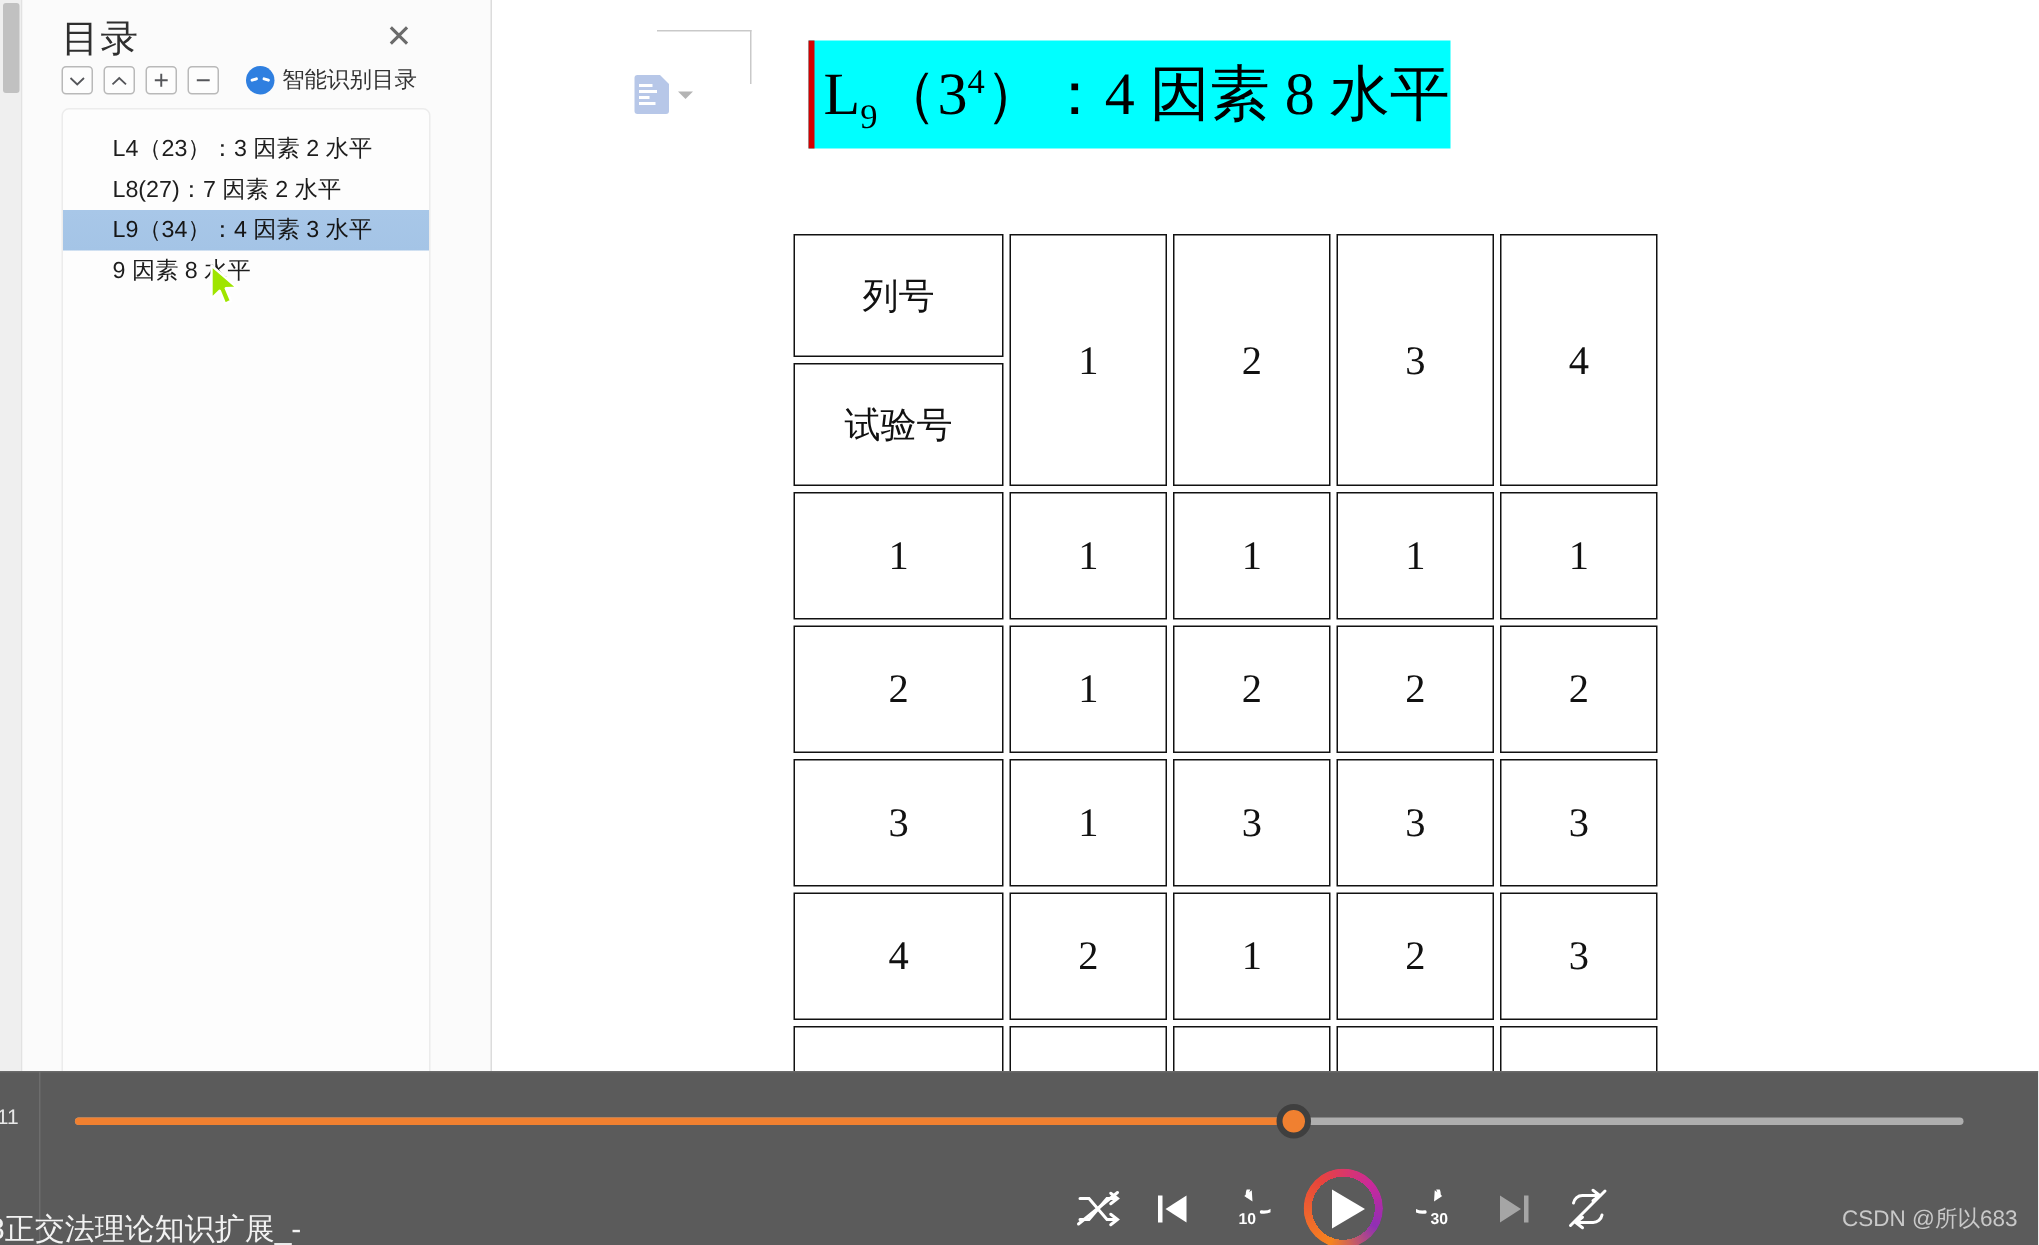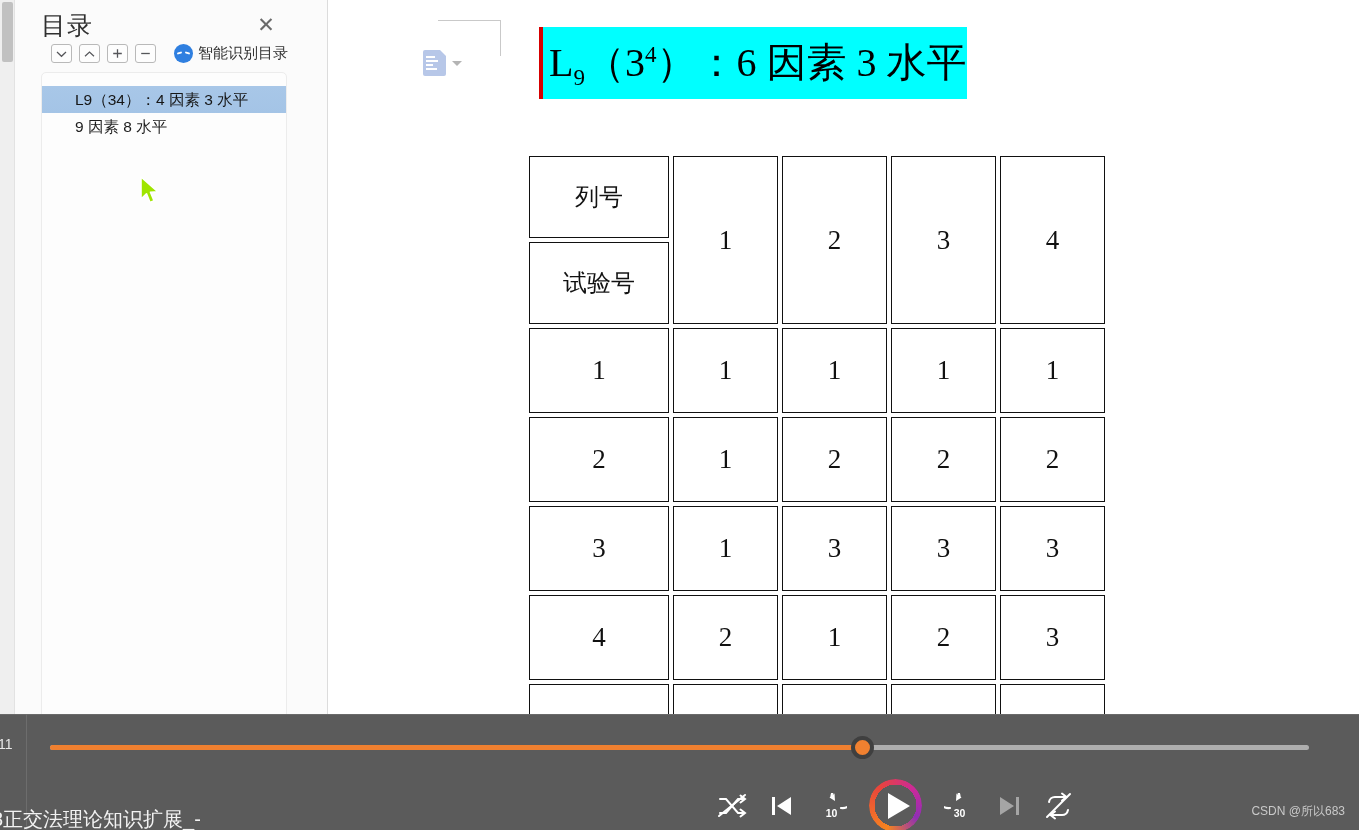--- a/index.html
+++ b/index.html
@@ -29,21 +29,21 @@
     position:absolute; left:26px; top:9px;
     font-size:25px; color:#2f2f2f; letter-spacing:1px;
     font-family:"Liberation Sans","DejaVu Sans",sans-serif;
   }
   .outline-close{
     position:absolute; right:48px; top:12px;
     width:26px; height:26px; color:#6b6b6b; font-size:21px;
     line-height:26px; text-align:center; cursor:pointer; font-weight:300;
   }
   .outline-toolbar{
-    position:absolute; left:36px; top:44px;
+    position:absolute; left:26px; top:44px;
     display:flex; gap:7px;
   }
   .tb-btn{
     width:21px; height:19px; border:1px solid #b9b9b9; border-radius:3px;
     background:#fdfdfd; display:flex; align-items:center; justify-content:center;
     cursor:pointer;
   }
   .tb-btn svg{ display:block; }
   .smart-wrap{
     display:flex; align-items:center; gap:5px; margin-left:11px; cursor:pointer;
@@ -171,21 +171,21 @@
     position:absolute; left:64.5%; top:-9px; margin-left:-11px;
     width:23px; height:23px; border-radius:50%;
     background:#f08030; border:4px solid #3f3f3f; box-sizing:border-box;
   }
   .video-title{
     position:absolute; left:-8px; top:92px;
     font-size:20px; color:#f2f2f2; white-space:nowrap;
   }
   .watermark{
     position:absolute; right:14px; top:803px;
-    font-size:12px; color:#c9c9c9; white-space:nowrap;
+    font-size:15px; color:#c9c9c9; white-space:nowrap;
   }
 
   
   .controls{
     position:absolute; left:716px; top:779px;
     display:flex; align-items:center; gap:22px;
   }
   .ctrl{ cursor:pointer; display:flex; align-items:center; justify-content:center; }
   .ctrl.dim{ opacity:.45; }
   .play-btn{
@@ -246,20 +246,22 @@
             <path d="M1.2 5.5 H9.8" stroke="#55565a" stroke-width="1.3"></path>
           </svg>
       </div>
       <div class="smart-wrap">
         <span class="smart-icon"></span>
         <span class="smart-label">智能识别目录</span>
       </div>
     </div>
 
     <div class="outline-list">
+      <div class="outline-item">L4（23）：3 因素 2 水平</div>
+      <div class="outline-item">L8(27)：7 因素 2 水平</div>
       <div class="outline-item selected">L9（34）：4 因素 3 水平</div>
       <div class="outline-item">9 因素 8 水平</div>
     </div>
   </div>
 
   <svg class="cursor" viewBox="0 0 22 30">
     <path d="M2 1 L2 23 L7.5 17.8 L11 26.5 L15 24.6 L11.5 16.2 L19 15.8 Z" fill="#9fe500" stroke="#ffffff" stroke-width="1.6" stroke-linejoin="round"></path>
   </svg>
 
   <div class="doc-area">
@@ -273,21 +275,21 @@
           <rect x="0" y="1" width="9" height="2" fill="#ffffff"></rect>
           <rect x="0" y="5" width="12" height="2" fill="#ffffff"></rect>
           <rect x="0" y="9" width="7" height="2" fill="#ffffff"></rect>
           <rect x="0" y="13" width="11" height="2" fill="#ffffff"></rect>
         </svg>
       </span>
       <span class="paste-caret"></span>
     </div>
 
     <div class="title-banner">
-      <div class="title-text"><span>L</span><span class="sub">9</span><span>（3</span><span class="sup">4</span><span>）：6 因素 3 水平</span></div>
+      <div class="title-text"><span>L</span><span class="sub">9</span><span>（3</span><span class="sup">4</span><span>）：4 因素 8 水平</span></div>
     </div>
 
     <table class="ortho-table">
       <colgroup>
         <col class="col-head">
           <col class="col-data">
           <col class="col-data">
           <col class="col-data">
           <col class="col-data">
       </colgroup>

